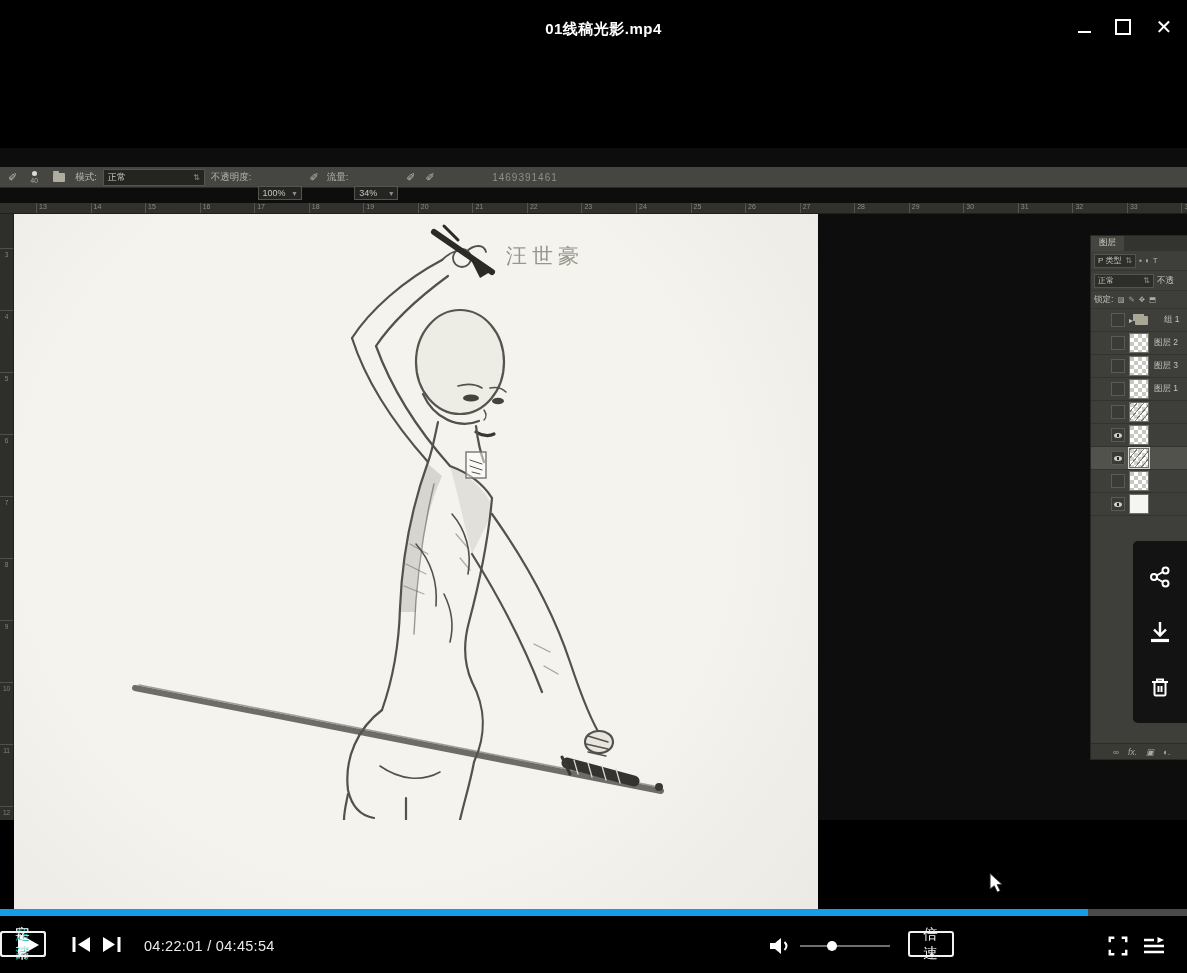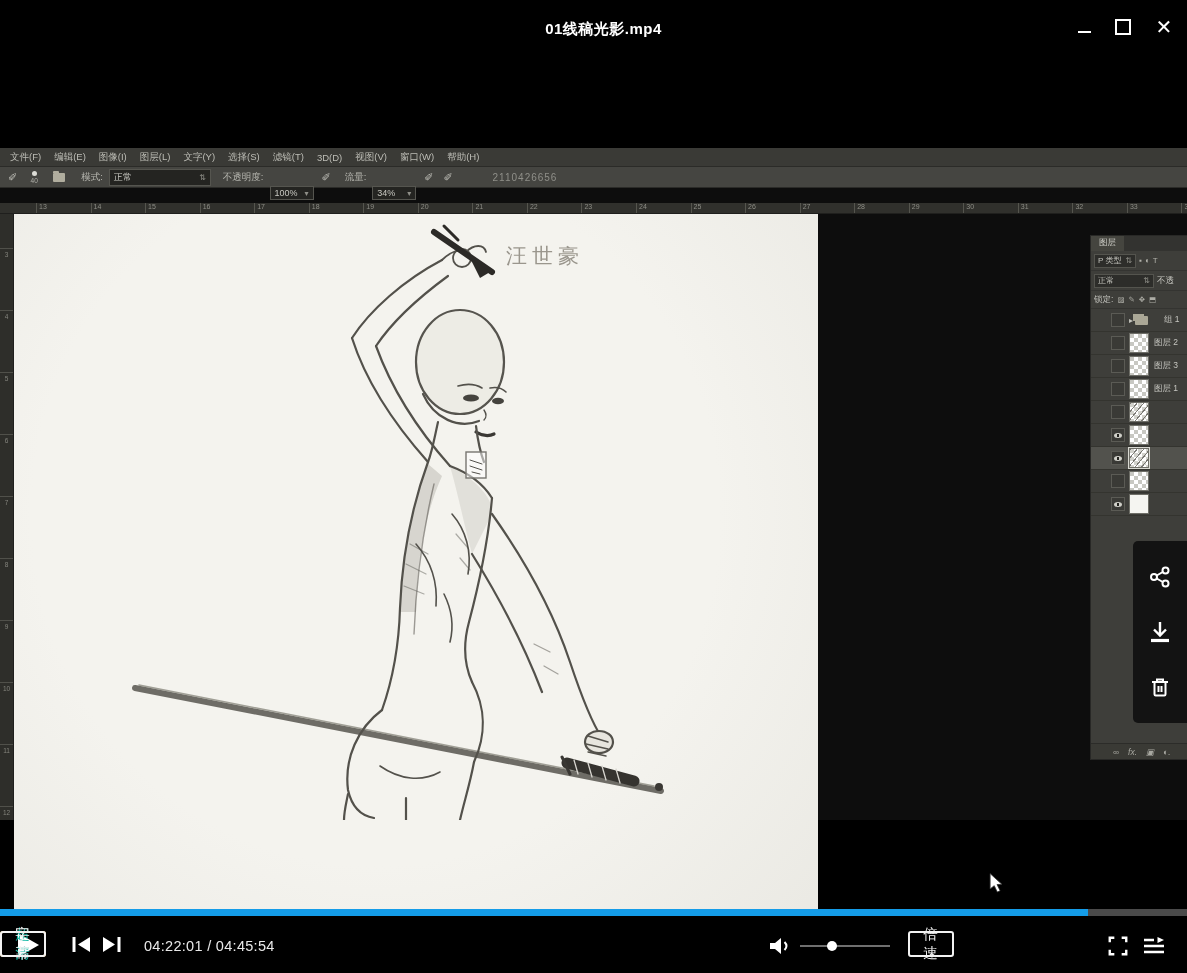--- a/index.html
+++ b/index.html
@@ -26,21 +26,21 @@
   .mi{font-size:9.5px;color:#bdbdb6;white-space:nowrap;}
 
   .ps-options{position:absolute;left:0;top:19px;width:100%;height:21px;background:#454541;
               border-bottom:1px solid #2b2b28;display:flex;align-items:center;gap:6px;
               padding-left:6px;box-sizing:border-box;font-size:9.5px;color:#b8b8b1;}
   .tool-chip{display:flex;flex-direction:column;align-items:center;width:18px;line-height:5px;}
   .tool-dot{width:5px;height:5px;border-radius:50%;background:#dcdcd6;}
   .tool-num{font-size:6.5px;color:#b0b0aa;margin-top:2px;}
   .mini-folder{width:12px;height:9px;background:#b0ad9e;border-radius:1px;position:relative;margin:0 4px;}
   .mini-folder::before{content:"";position:absolute;left:0;top:-2px;width:6px;height:2px;background:#b0ad9e;border-radius:1px 1px 0 0;}
-  .opt-label{margin-left:6px;}
+  .opt-label{}
   .opt-box{background:#242421;border:1px solid #55554f;color:#c7c7c0;padding:1px 4px;
            font-size:9px;display:flex;align-items:center;gap:6px;}
   .mode-box{width:92px;justify-content:space-between;}
   .arrow-ud{font-size:8px;color:#8f8f88;}
   .val-box{width:34px;justify-content:space-between;margin-top:32px;}
   .brush-glyph{font-size:11px;color:#c2c2bb;transform:rotate(0deg);margin:0 2px;}
   .watermark{position:absolute;left:455px;top:5px;width:140px;text-align:center;
              font-size:10px;color:#8f8f89;letter-spacing:1px;}
 
   .ps-tabbar{position:absolute;left:0;top:40px;width:100%;height:15px;background:#30302d;
@@ -140,34 +140,20 @@
     <div class="winbtn btn-max">
         <span class="glyph-max"></span>
       </div>
     <div class="winbtn btn-close">
         <span class="glyph-close">✕</span>
       </div>
   </div>
 
   <div class="ps">
 
-    <div class="ps-menubar">
-
-    <span class="mi">文件(F)</span>
-        <span class="mi">编辑(E)</span>
-        <span class="mi">图像(I)</span>
-        <span class="mi">图层(L)</span>
-        <span class="mi">文字(Y)</span>
-        <span class="mi">选择(S)</span>
-        <span class="mi">滤镜(T)</span>
-        <span class="mi">3D(D)</span>
-        <span class="mi">视图(V)</span>
-        <span class="mi">窗口(W)</span>
-        <span class="mi">帮助(H)</span>
-      </div>
 
     <div class="ps-options">
       <span class="brush-glyph">✐</span>
       <span class="tool-chip">
         <span class="tool-dot"></span>
         <span class="tool-num">40</span>
       </span>
       <span class="mini-folder"></span>
       <span class="opt-label">模式:</span>
       <span class="opt-box mode-box">
@@ -180,21 +166,21 @@
         <span class="arrow-ud">▾</span>
       </span>
       <span class="brush-glyph">✐</span>
       <span class="opt-label">流量:</span>
       <span class="opt-box val-box">
         <span>34%</span>
         <span class="arrow-ud">▾</span>
       </span>
       <span class="brush-glyph">✐</span>
       <span class="brush-glyph">✐</span>
-      <span class="watermark">2110426656</span>
+      <span class="watermark">1469391461</span>
     </div>
 
 
     <div class="hruler">
 
     <span class="rn">13</span>
         <span class="rn">14</span>
         <span class="rn">15</span>
         <span class="rn">16</span>
         <span class="rn">17</span>

